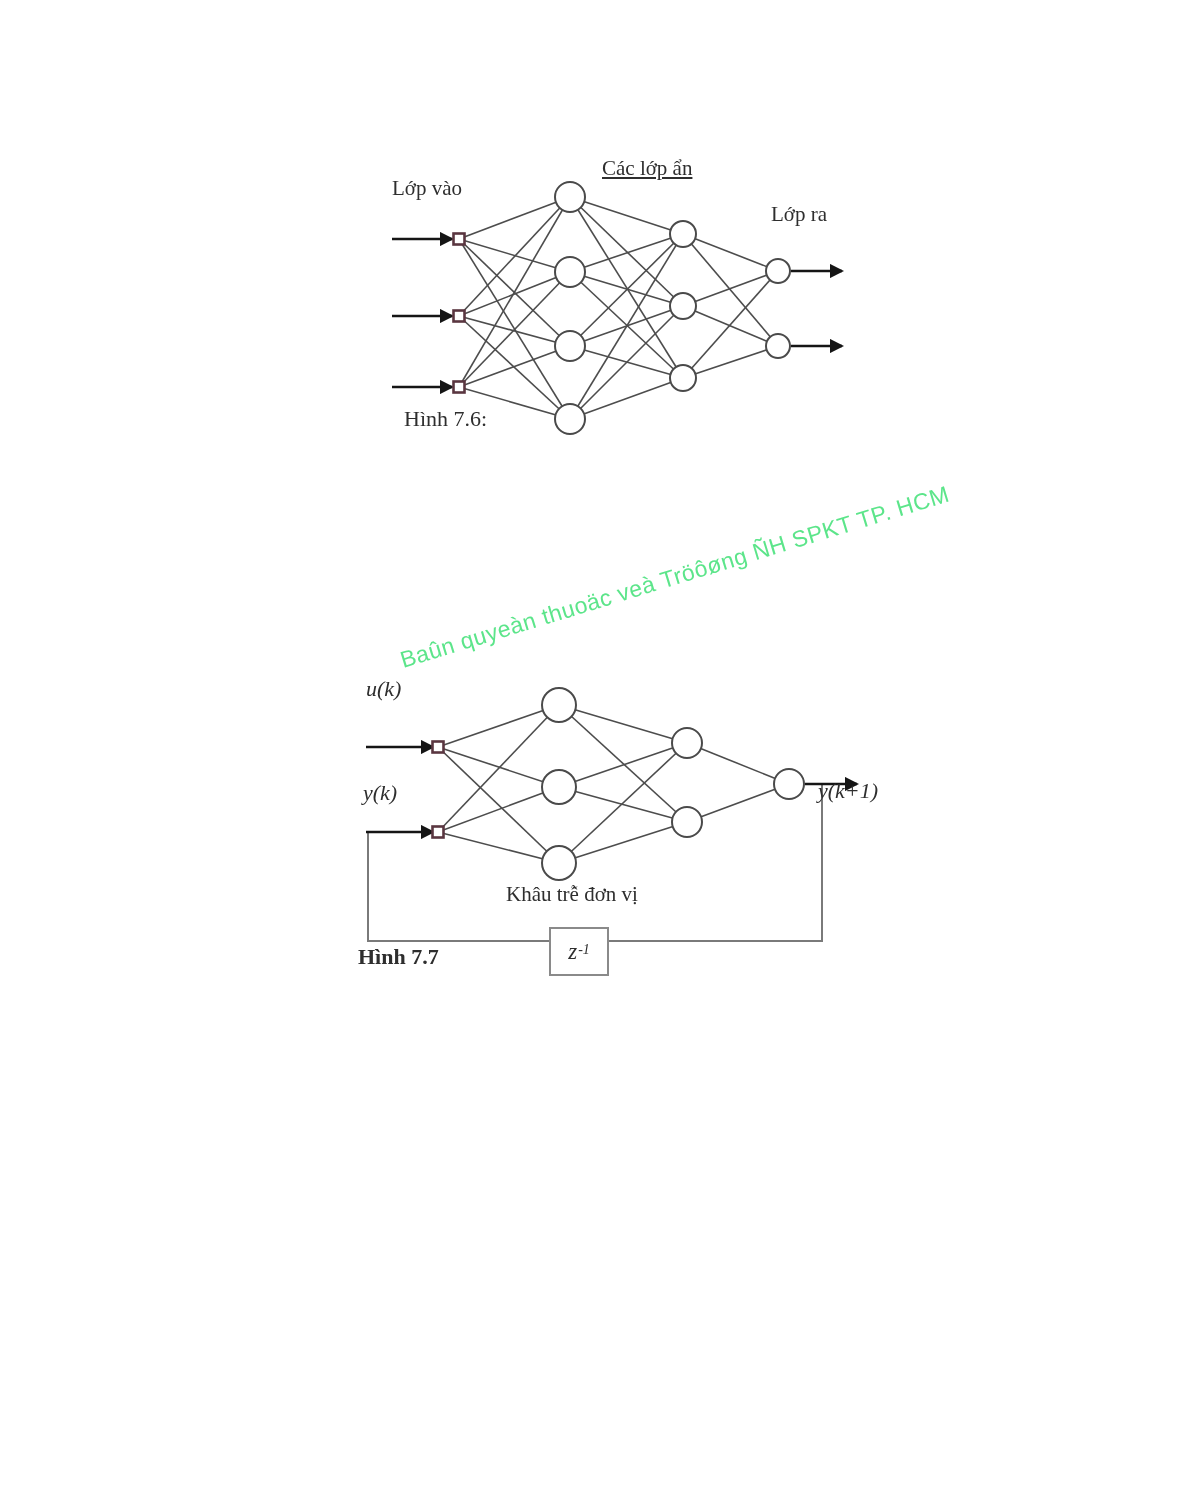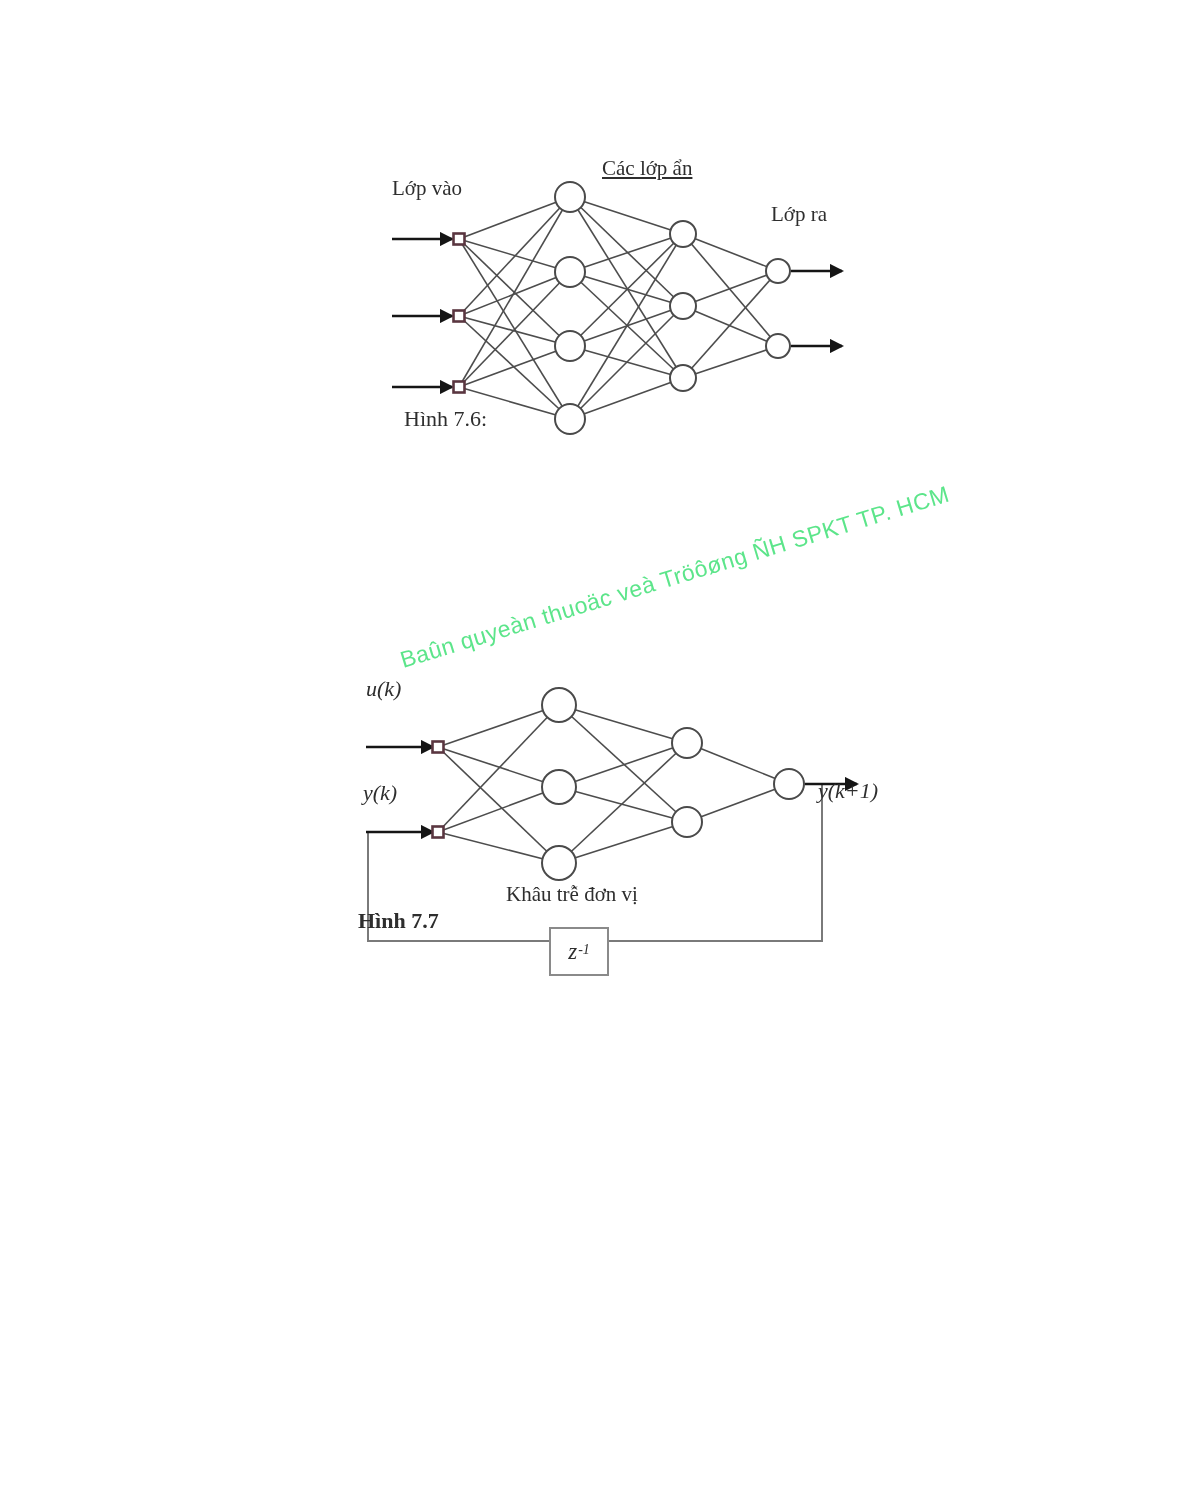--- a/index.html
+++ b/index.html
@@ -21,21 +21,21 @@
     position:absolute;left:397px;top:648px;
     transform:rotate(-17deg);transform-origin:0 0;
     font-family:"Liberation Sans",sans-serif;
     font-size:23px;letter-spacing:0.5px;white-space:nowrap;
   }
   
   .l-u77{left:366px;top:676px;font-size:22px;font-style:italic;}
   .l-y77{left:363px;top:780px;font-size:22px;font-style:italic;}
   .l-out77{left:818px;top:778px;font-size:22px;font-style:italic;}
   .l-delay77{left:506px;top:882px;font-size:21px;}
-  .t77{left:358px;top:908px;font-size:22px;font-weight:bold;}
+  .t77{left:358px;top:944px;font-size:22px;font-weight:bold;}
   .c77{left:356px;top:978px;font-size:21px;}
   .zbox{
     position:absolute;left:549px;top:927px;width:56px;height:45px;
     background:#ffffff;border:2px solid #8a8a8a;
     display:flex;align-items:center;justify-content:center;
     font-family:"Liberation Serif",serif;font-style:italic;
     font-size:23px;color:#2e2e2e;
   }
   .zbox sup{font-size:14px;margin-left:1px;transform:translateY(-2px);}
   .bottom-rule{position:absolute;left:35px;top:1486px;width:1156px;height:5px;background:#0d0d0d;}

